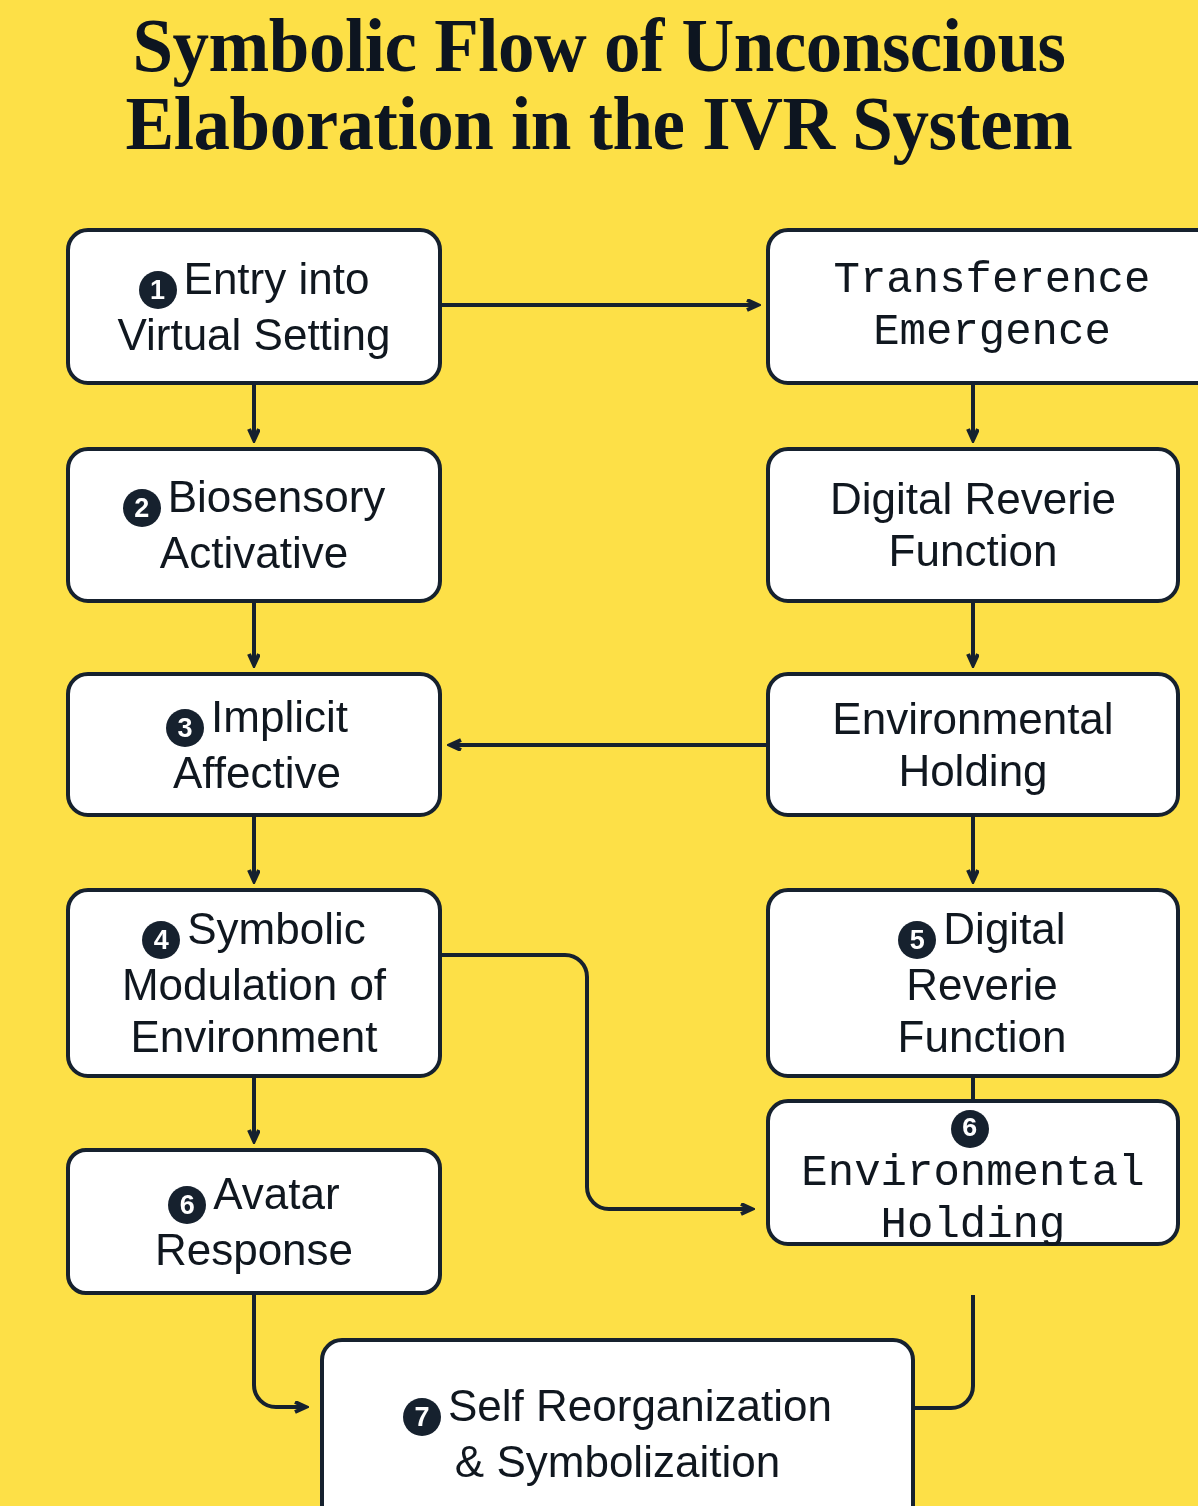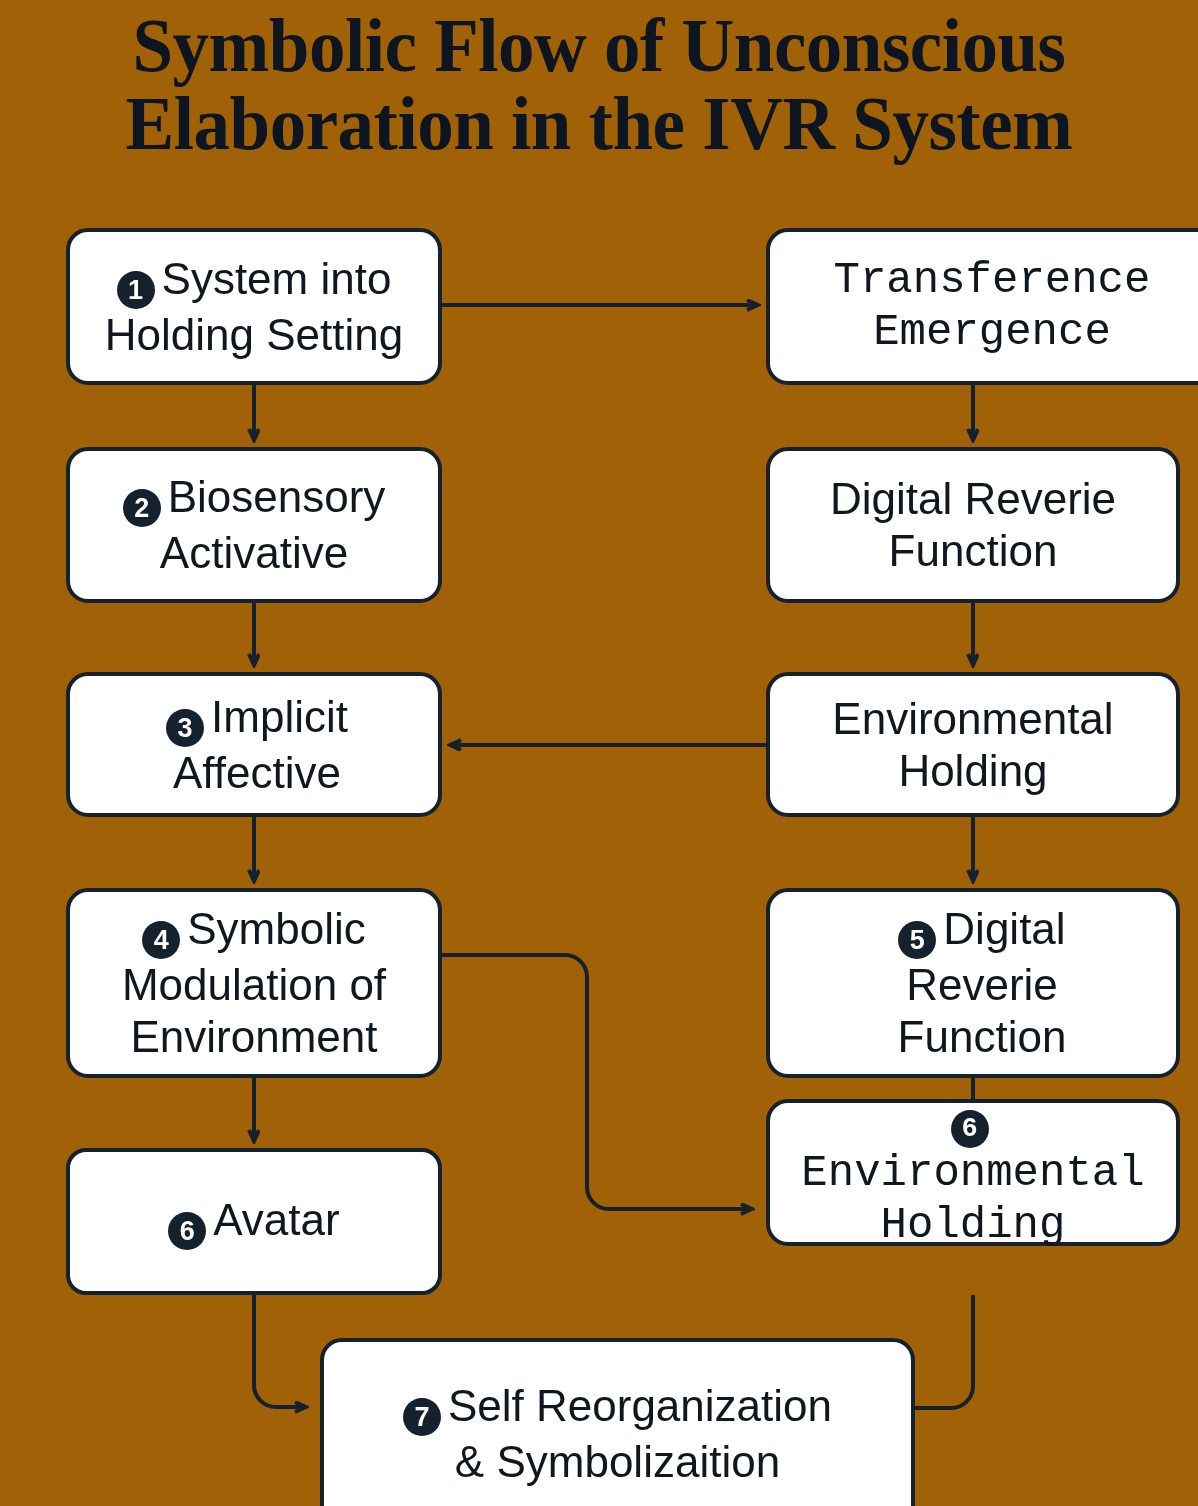--- a/index.html
+++ b/index.html
@@ -4,21 +4,21 @@
 <style>
   html, body {
     margin: 0;
     padding: 0;
     background: #ffffff;
   }
   #page {
     position: relative;
     width: 1198px;
     height: 1506px;
-    background: #a16207;
+    background: #fde047;
     overflow: hidden;
     font-family: "Liberation Sans", sans-serif;
   }
   #title {
     position: absolute;
     left: 0;
     top: 6px;
     width: 1198px;
     text-align: center;
     font-family: "Liberation Serif", serif;
@@ -117,22 +117,22 @@
 
     <path d="M442,955 H565 a22,22 0 0 1 22,22 V1187 a22,22 0 0 0 22,22 H752" marker-end="url(#ah)"></path>
 
     <path d="M254,1295 V1385 a22,22 0 0 0 22,22 H306" marker-end="url(#ah)"></path>
 
     <path d="M973,1295 V1386 a22,22 0 0 1 -22,22 H915"></path>
   </svg>
 
   <div class="node" style="left:66px; top:228px; width:376px; height:157px;">
     <span>
-      <span class="txt"><span class="badge">1</span><span>System into</span></span>
-      <span class="txt">Holding Setting</span>
+      <span class="txt"><span class="badge">1</span><span>Entry into</span></span>
+      <span class="txt">Virtual Setting</span>
     </span>
   </div>
 
   <div class="node" style="left:766px; top:228px; width:452px; height:157px;font-family:Liberation Mono, monospace;">
     <span>
       <span class="txt">Transference</span>
       <span class="txt">Emergence</span>
     </span>
   </div>
 
@@ -176,20 +176,21 @@
     <span>
       <span class="txt"><span class="badge">5</span><span>Digital</span></span>
       <span class="txt">Reverie</span>
       <span class="txt">Function</span>
     </span>
   </div>
 
   <div class="node" style="left:66px; top:1148px; width:376px; height:147px;border-radius:20px;">
     <span>
       <span class="txt"><span class="badge">6</span><span>Avatar</span></span>
+      <span class="txt">Response</span>
     </span>
   </div>
 
   <div class="node" style="left:766px; top:1099px; width:414px; height:147px;font-family:Liberation Mono, monospace;">
     <span>
       <span class="txt"><span class="badge">6</span><span>Environmental</span></span>
       <span class="txt">Holding</span>
     </span>
   </div>
 

